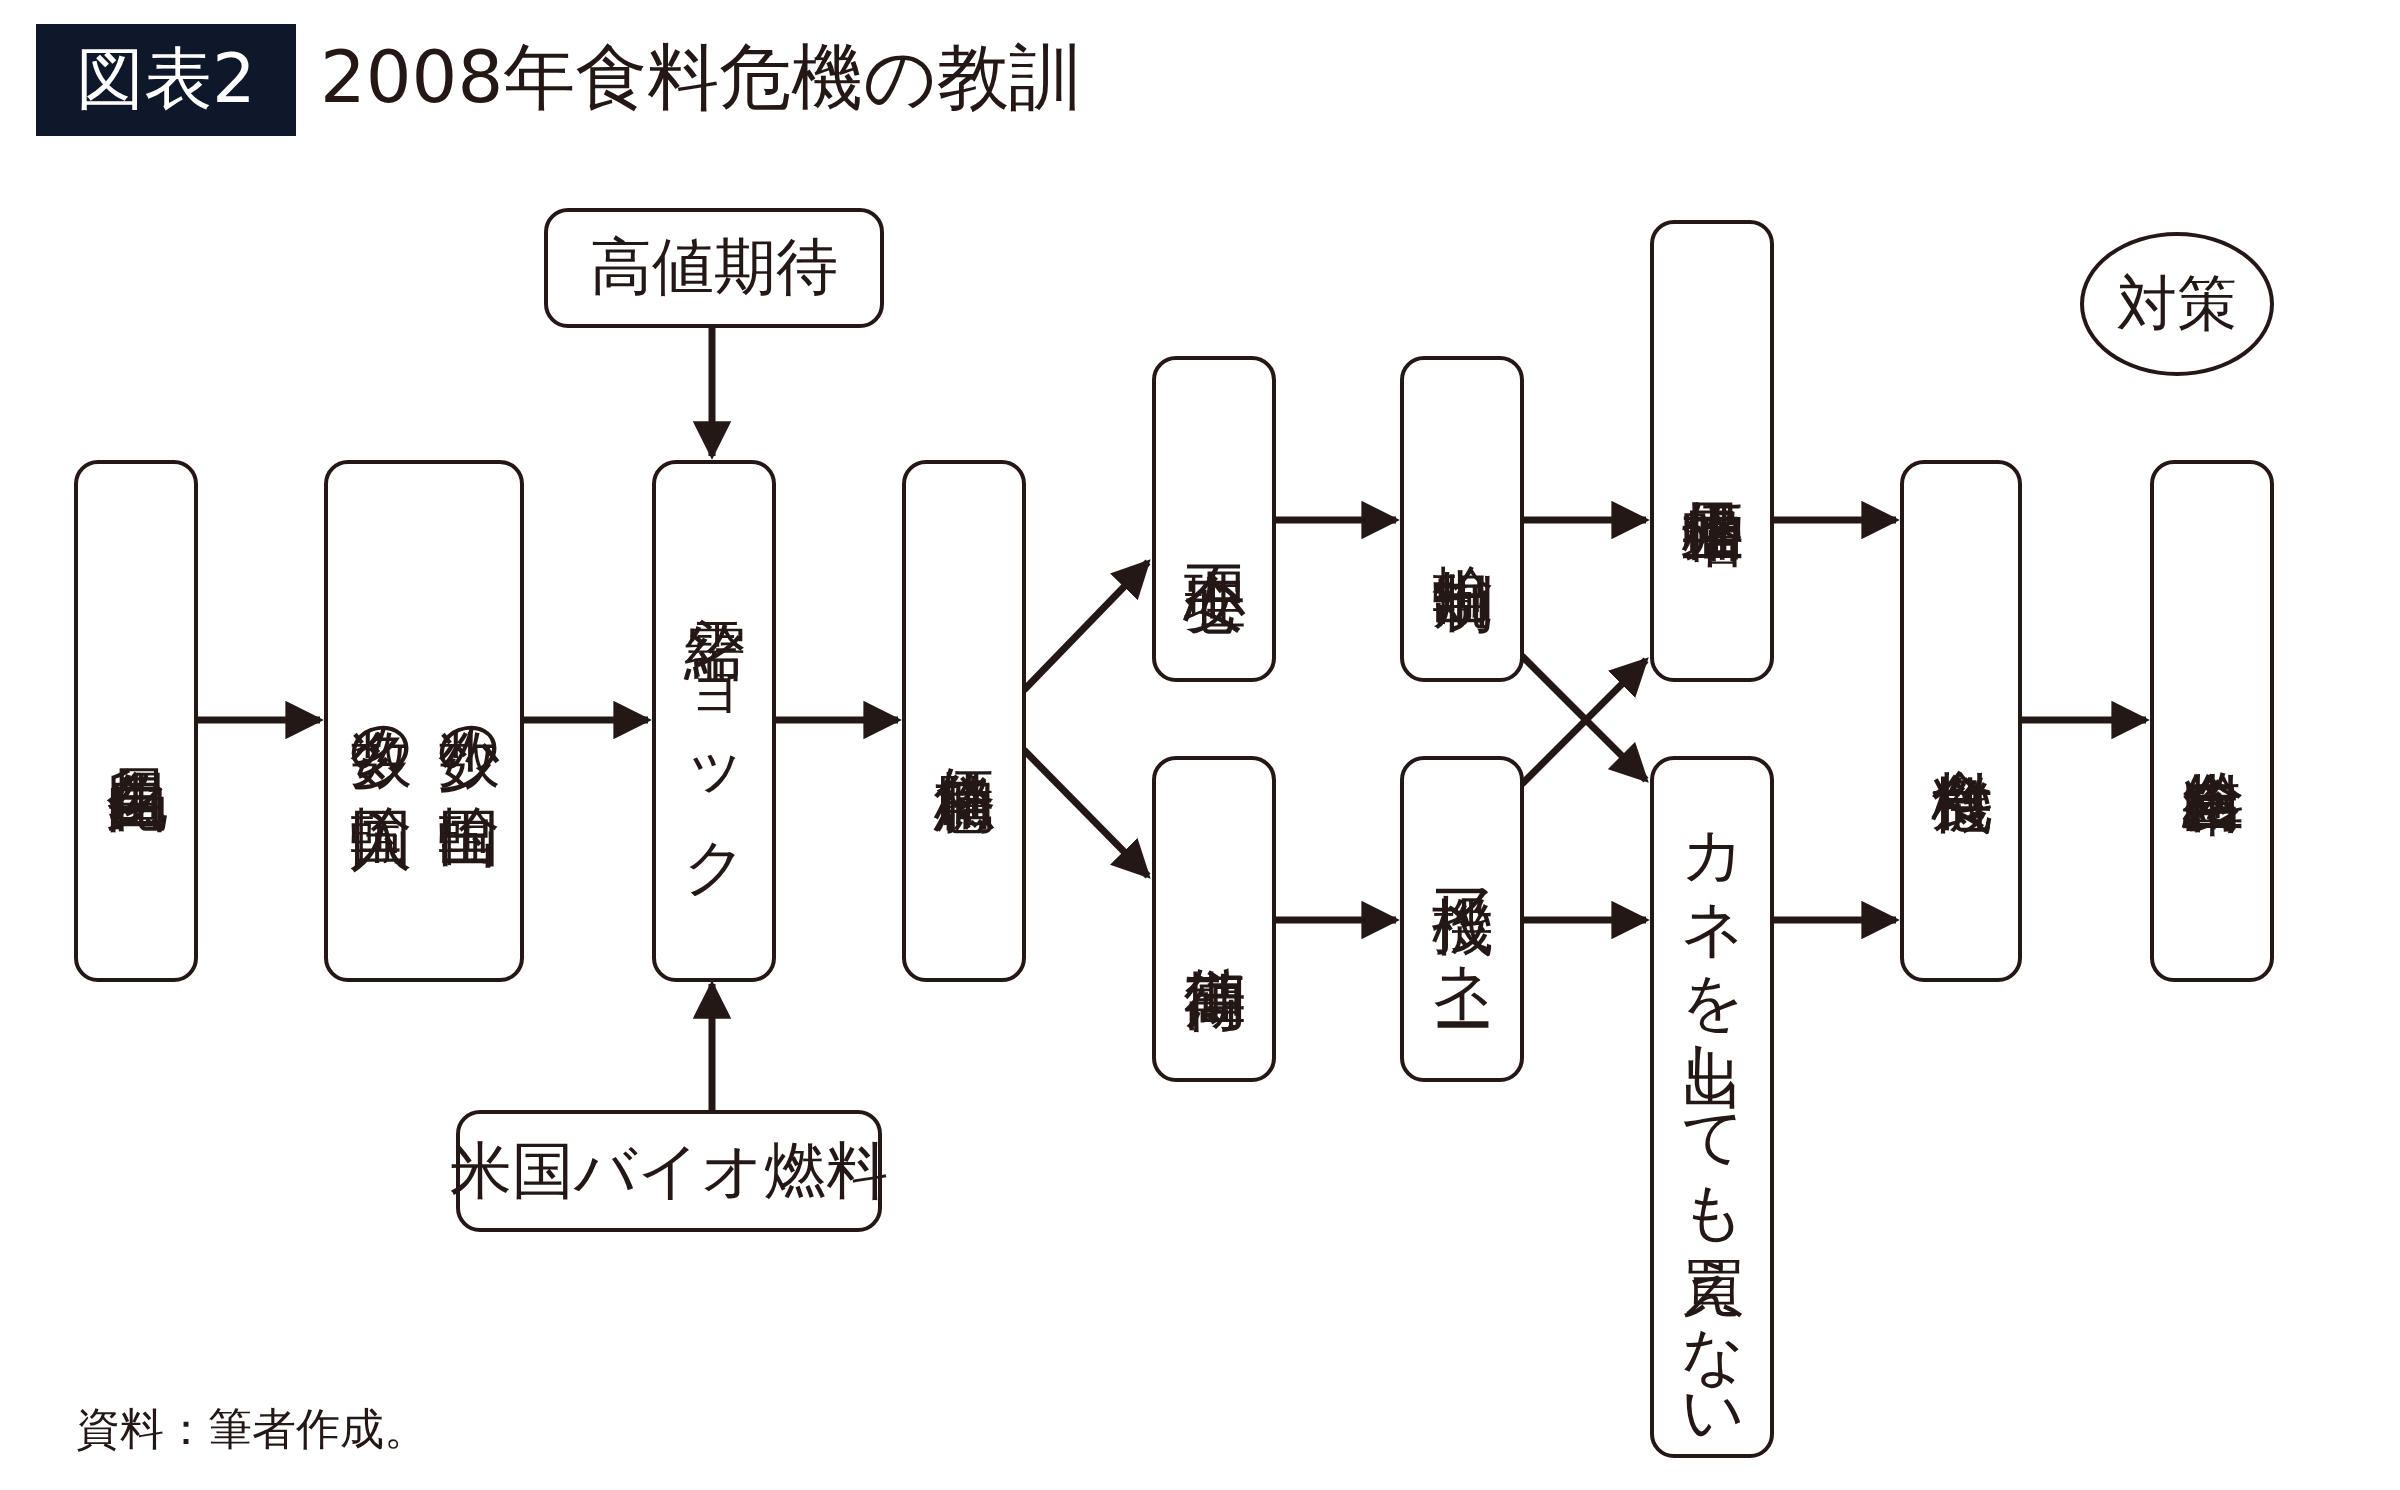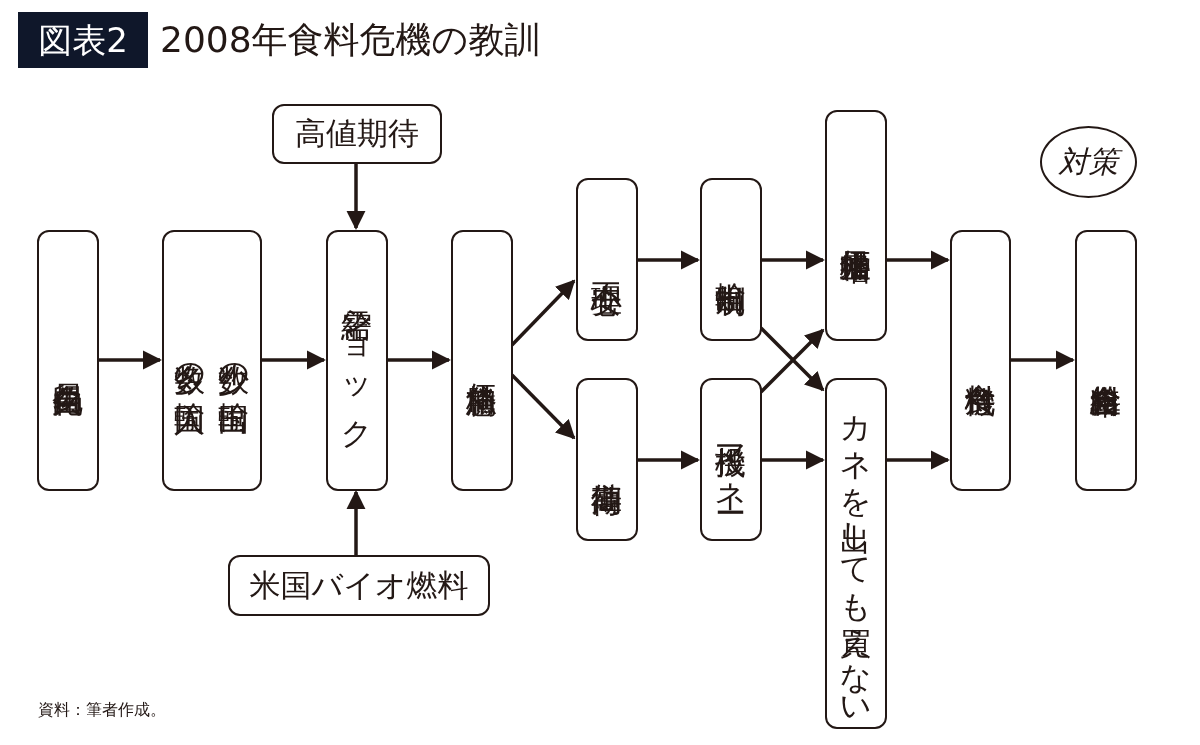--- a/index.html
+++ b/index.html
@@ -10,21 +10,21 @@
          font-family:"DejaVu Sans", sans-serif; }
   .title-text { position:absolute; left:160px; top:12px; height:56px; line-height:56px;
          font-size:36px; color:#231815; white-space:nowrap;text-align:right; }
   .box { position:absolute; box-sizing:border-box; border:2.5px solid #231815; border-radius:12px;
          background:#fff; display:flex; align-items:center; justify-content:center; }
   .vtext { writing-mode:vertical-rl; text-orientation:upright; font-size:31px; line-height:42px;
          letter-spacing:1px; color:#231815; }
   .htext { font-size:31px; color:#231815; white-space:nowrap; }
   .ellipse { position:absolute; box-sizing:border-box; border:2.5px solid #231815; border-radius:50%;
          display:flex; align-items:center; justify-content:center; }
-  .source { position:absolute; left:38px; top:700px; font-size:16px; color:#231815; }
+  .source { position:absolute; left:38px; top:700px; font-size:22px; color:#231815; }
   svg.arrows { position:absolute; left:0; top:0; }
 </style>
 </head>
 <body>
 
 <div class="title-badge">図表2</div>
 <div class="title-text">2008年食料危機の教訓</div>
 
 <svg class="arrows" width="1200" height="745">
   <defs>
@@ -63,21 +63,21 @@
 </div>
 
 <div class="box" style="left:272px;top:104px;width:170px;height:60px;">
   <span class="htext">高値期待</span>
 </div>
 
 <div class="box" style="left:326px;top:230px;width:62px;height:261px;">
   <span class="vtext">需給ショック</span>
 </div>
 
-<div class="box" style="left:228px;top:555px;width:262px;height:61px;">
+<div class="box" style="left:228px;top:555px;width:213px;height:61px;">
   <span class="htext">米国バイオ燃料</span>
 </div>
 
 <div class="box" style="left:451px;top:230px;width:62px;height:261px;">
   <span class="vtext">価格急騰</span>
 </div>
 
 <div class="box" style="left:576px;top:178px;width:62px;height:163px;">
   <span class="vtext">不安心理</span>
 </div>
@@ -99,21 +99,21 @@
 </div>
 
 <div class="box" style="left:825px;top:378px;width:62px;height:351px;">
   <span class="vtext" style="letter-spacing:0;">カネを出しても買えない</span>
 </div>
 
 <div class="box" style="left:950px;top:230px;width:61px;height:261px;">
   <span class="vtext">食料危機</span>
 </div>
 
-<div class="ellipse" style="left:1040px;top:126px;width:97px;height:72px;font-style:italic;">
+<div class="ellipse" style="left:1040px;top:116px;width:97px;height:72px;">
   <span class="htext" style="font-size:30px;">対策</span>
 </div>
 
 <div class="box" style="left:1075px;top:230px;width:62px;height:261px;">
   <span class="vtext" style="line-height:40px;letter-spacing:0;">食料自給率向上</span>
 </div>
 
 <div class="source">資料：筆者作成。</div>
 
 </body></html>

